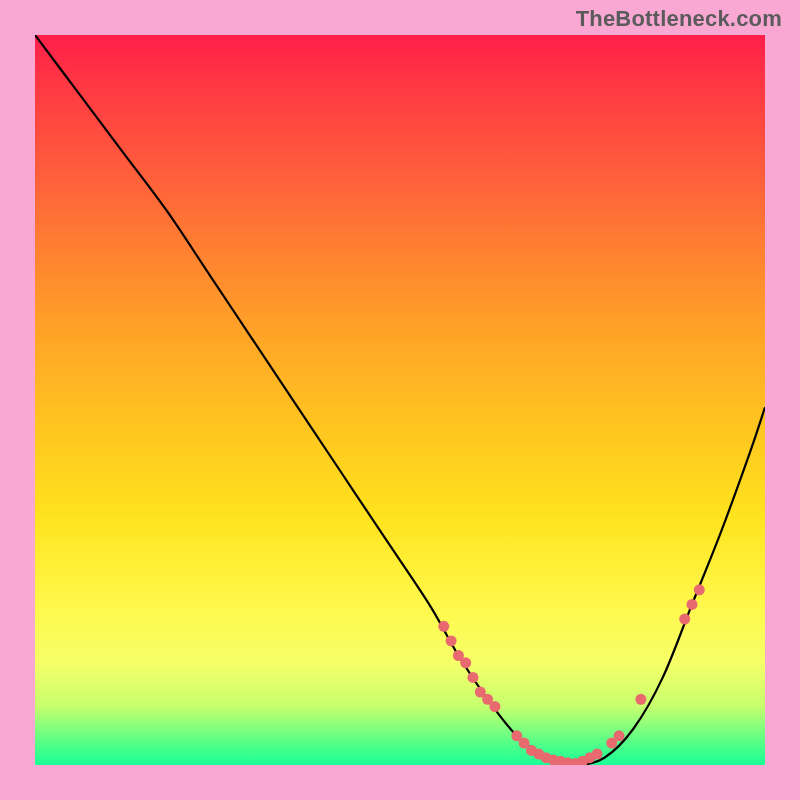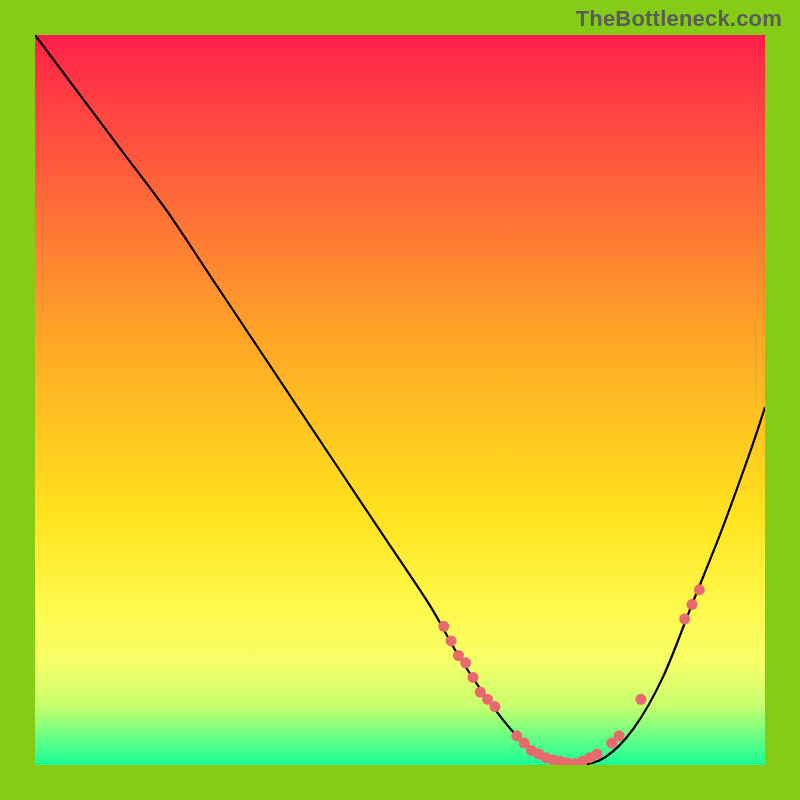--- a/index.html
+++ b/index.html
@@ -8,21 +8,21 @@
     width: 800px;
     height: 800px;
     background: #000;
     overflow: hidden;
     font-family: Arial, Helvetica, sans-serif;
   }
   .frame {
     position: relative;
     width: 800px;
     height: 800px;
-    background: #84cc16;
+    background: #f9a8d4;
   }
   .watermark {
     position: absolute;
     top: 6px;
     right: 18px;
     color: #5b5b5b;
     font-size: 22px;
     font-weight: bold;
     letter-spacing: 0.2px;
     z-index: 20;

